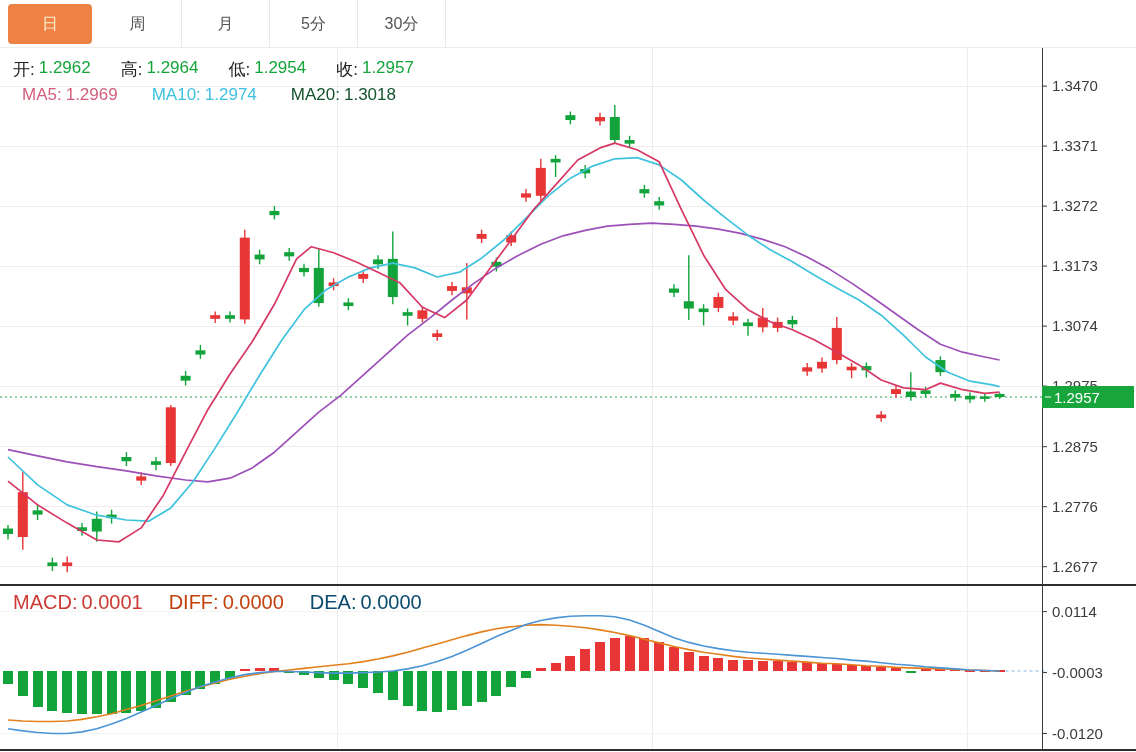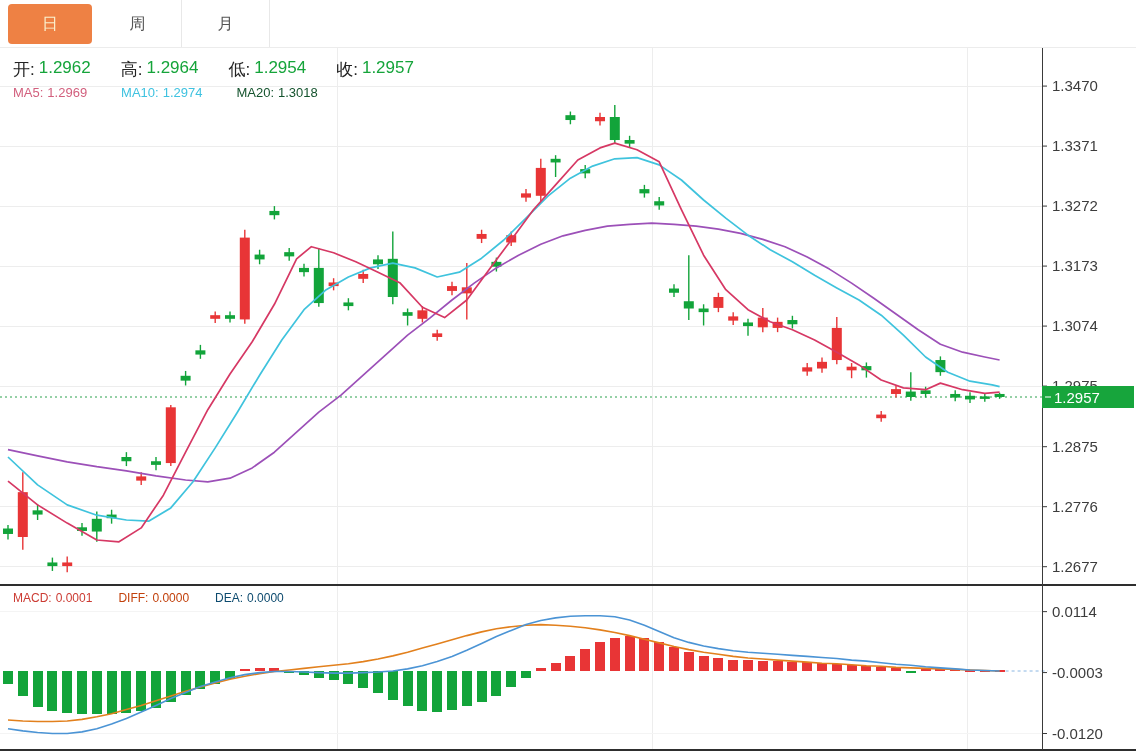--- a/index.html
+++ b/index.html
@@ -7,22 +7,22 @@
        font-family:"Liberation Sans",sans-serif;}
   #chart-svg{position:absolute;left:0;top:0;}
   .tabbar{position:absolute;left:0;top:0;width:1136px;height:47px;display:flex;
           background:#fff;border-bottom:1px solid #ececec;z-index:5;align-items:center;}
   .tab{width:88px;height:47px;line-height:47px;text-align:center;font-size:16px;color:#555;
        border-right:1px solid #e8e8e8;box-sizing:border-box;cursor:pointer;}
   .tab.active{width:84px;height:40px;line-height:40px;margin:0 2px 0 8px;background:#ee8144;
        color:#faf0cd;border-radius:4px;border-right:none;}
   .readout{position:absolute;display:flex;z-index:6;white-space:nowrap;}
   #ohlc-row{left:13px;top:58px;font-size:17px;gap:30px;}
-  #ma-row{left:13px;top:85px;font-size:13px;gap:34px;}
-  #macd-row{left:13px;top:591px;font-size:12px;gap:26px;}
+  #ma-row{left:22px;top:85px;font-size:17px;gap:34px;}
+  #macd-row{left:13px;top:591px;font-size:20px;gap:26px;}
   .grp{display:flex;gap:4px;}
   .lab{color:#222;}
   .val-green{color:#15a43a;}
   .ma5-c{color:#d25f7d;} .ma10-c{color:#3fc2e0;} .ma20-c{color:#14532d;}
   .macd-c{color:#cc3b33;} .diff-c{color:#c2410c;} .dea-c{color:#0c4a6e;}
 </style>
 </head>
 <body>
 
 <svg id="chart-svg" width="1136" height="752">
@@ -292,20 +292,22 @@
       <rect x="1042" y="386" width="92" height="22" fill="#17a53c"></rect>
       <line x1="1045" y1="397" x2="1051" y2="397" stroke="#ffffff"></line>
       <text x="1054" y="402.5" font-size="15" fill="#ffffff">1.2957</text>
     </g>
   </svg>
 
 <div class="tabbar" id="tabbar">
     <div class="tab active">日</div>
     <div class="tab">周</div>
     <div class="tab">月</div>
+    <div class="tab">5分</div>
+    <div class="tab">30分</div>
   </div>
 
 <div class="readout" id="ohlc-row">
   <span class="grp">
     <span class="lab">开:</span>
     <span class="val-green">1.2962</span>
   </span>
   <span class="grp">
     <span class="lab">高:</span>
     <span class="val-green">1.2964</span>

